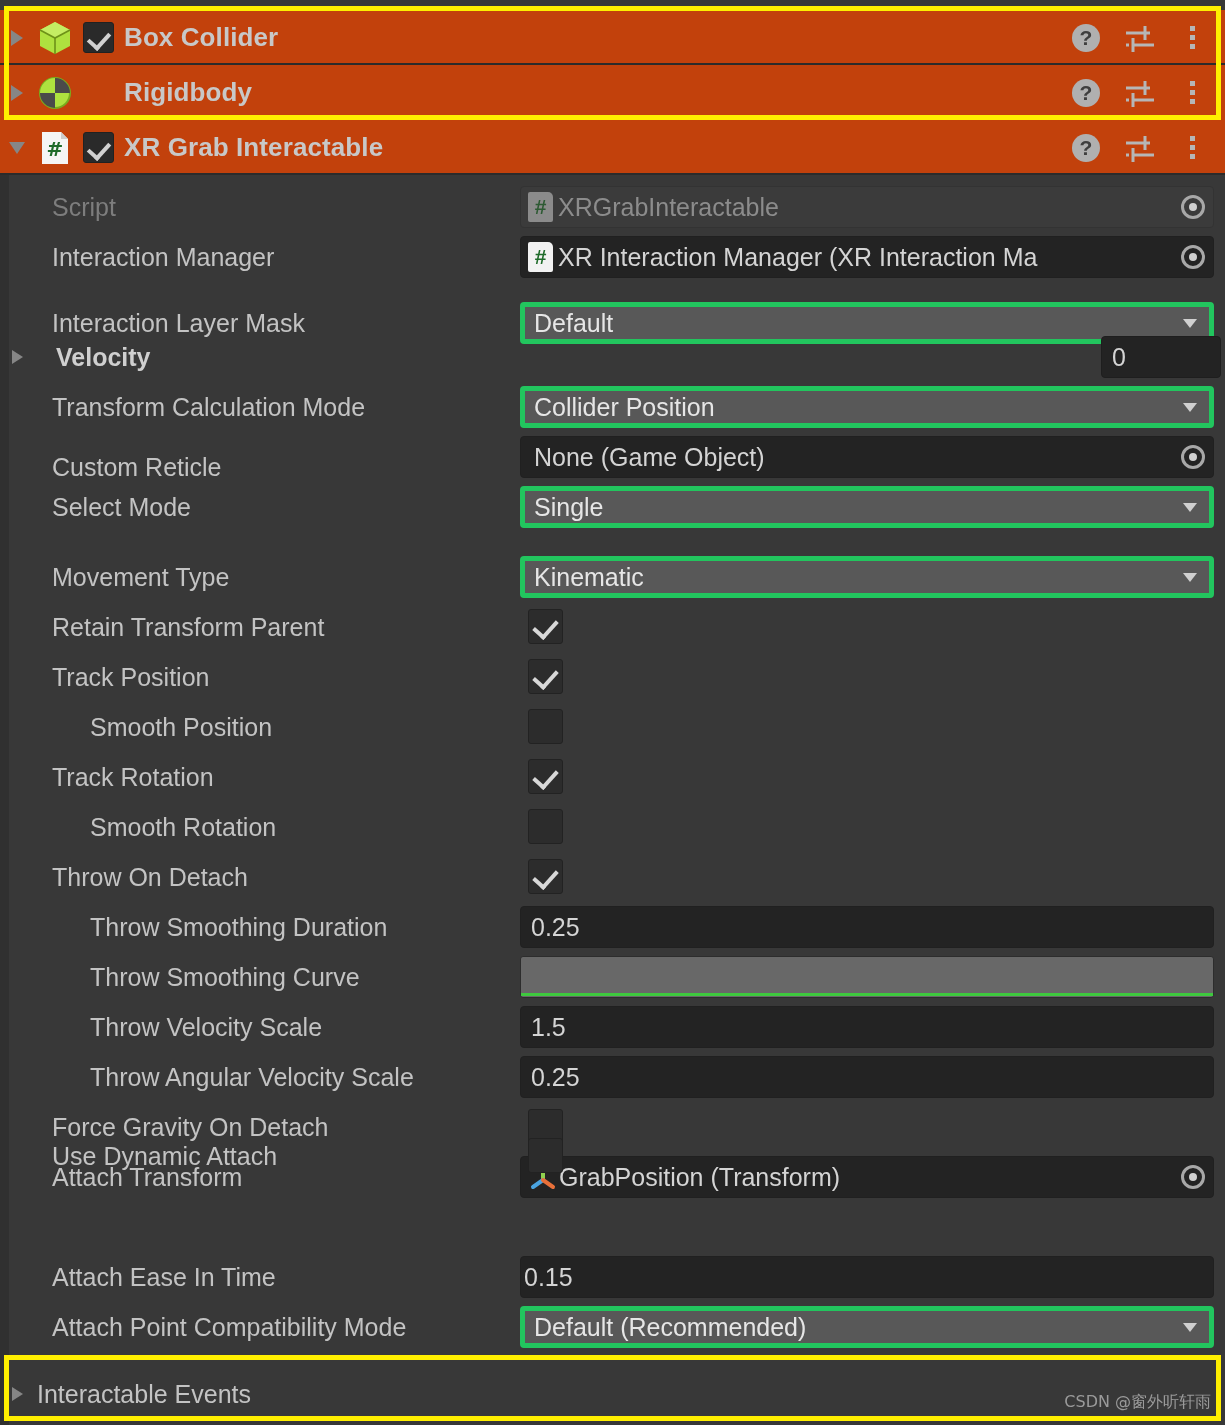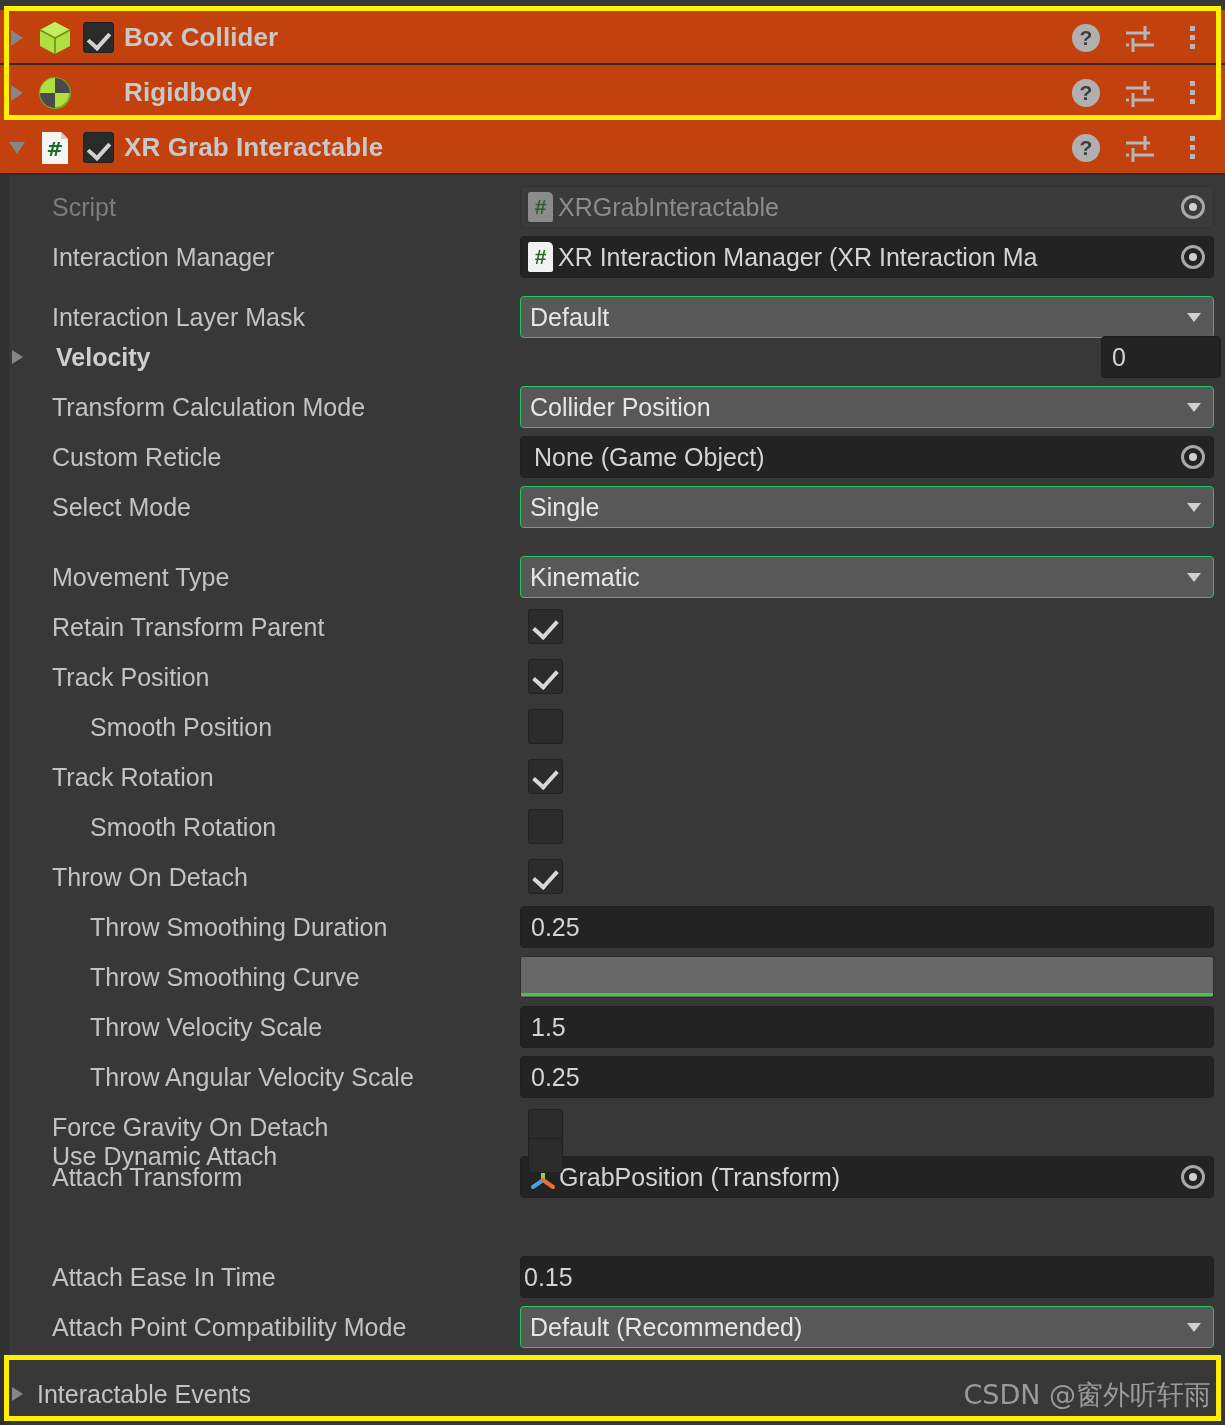--- a/index.html
+++ b/index.html
@@ -95,21 +95,21 @@
     width: 100%; height: 100%;
     background: #232323; border: 1px solid #202020; border-radius: 4px;
     display: flex; align-items: center; padding-left: 7px;
     font-size: 25px; color: #d4d4d4; overflow: hidden; white-space: nowrap;
   }
   .f-dark.disabled { background: #3b3b3b; border-color: #333; color: #8c8c8c; }
 
   
   .f-pop {
     width: 100%; height: 100%;
-    background: #585858; border: 1px solid #22c55e; border-radius: 4px;
+    background: #585858; border: 5px solid #22c55e; border-radius: 4px;
     display: flex; align-items: center; padding-left: 9px;
     font-size: 25px; color: #e6e6e6; white-space: nowrap;
   }
   .pop-arrow {
     margin-left: auto; margin-right: 12px;
     width: 0; height: 0;
     border-top: 9px solid #d0d0d0;
     border-left: 7px solid transparent; border-right: 7px solid transparent;
   }
 
@@ -167,21 +167,21 @@
   .gizmo { width: 28px; height: 30px; flex: 0 0 28px; margin-right: 2px; }
 
   
   .hl {
     position: absolute; border: 5px solid #ffef00; pointer-events: none;
   }
 
   
   .watermark {
     position: absolute; right: 14px; bottom: 12px;
-    font-size: 27px; color: #9a9a9a; white-space: nowrap;
+    font-size: 16px; color: #9a9a9a; white-space: nowrap;
     font-family: "DejaVu Sans", sans-serif;
   }
 </style>
 </head>
 <body>
 
 <div id="root">
 
   <div class="gutter"></div>
 
@@ -304,21 +304,21 @@
         <span>XR Interaction Manager (XR Interaction Ma</span>
       </div>
       <div class="picker">
           <div class="ring">
             <i></i>
           </div>
         </div>
     </div>
   </div>
 
-  <div class="row" style="top:292px;">
+  <div class="row" style="top:298px;">
     <span class="lbl">Interaction Layer Mask</span>
     <div class="fieldwrap">
       <div class="f-pop">
         <span>Default</span>
         <span class="pop-arrow"></span>
       </div>
     </div>
   </div>
 
   <div class="row" style="top:332px;">
@@ -334,21 +334,21 @@
   <div class="row" style="top:382px;">
     <span class="lbl">Transform Calculation Mode</span>
     <div class="fieldwrap">
       <div class="f-pop">
         <span>Collider Position</span>
         <span class="pop-arrow"></span>
       </div>
     </div>
   </div>
 
-  <div class="row" style="top:432px;">
+  <div class="row" style="top:432px;align-items:flex-end;">
     <span class="lbl">Custom Reticle</span>
     <div class="fieldwrap">
       <div class="f-dark" style="padding-left:13px;">
         <span>None (Game Object)</span>
       </div>
       <div class="picker">
           <div class="ring">
             <i></i>
           </div>
         </div>

